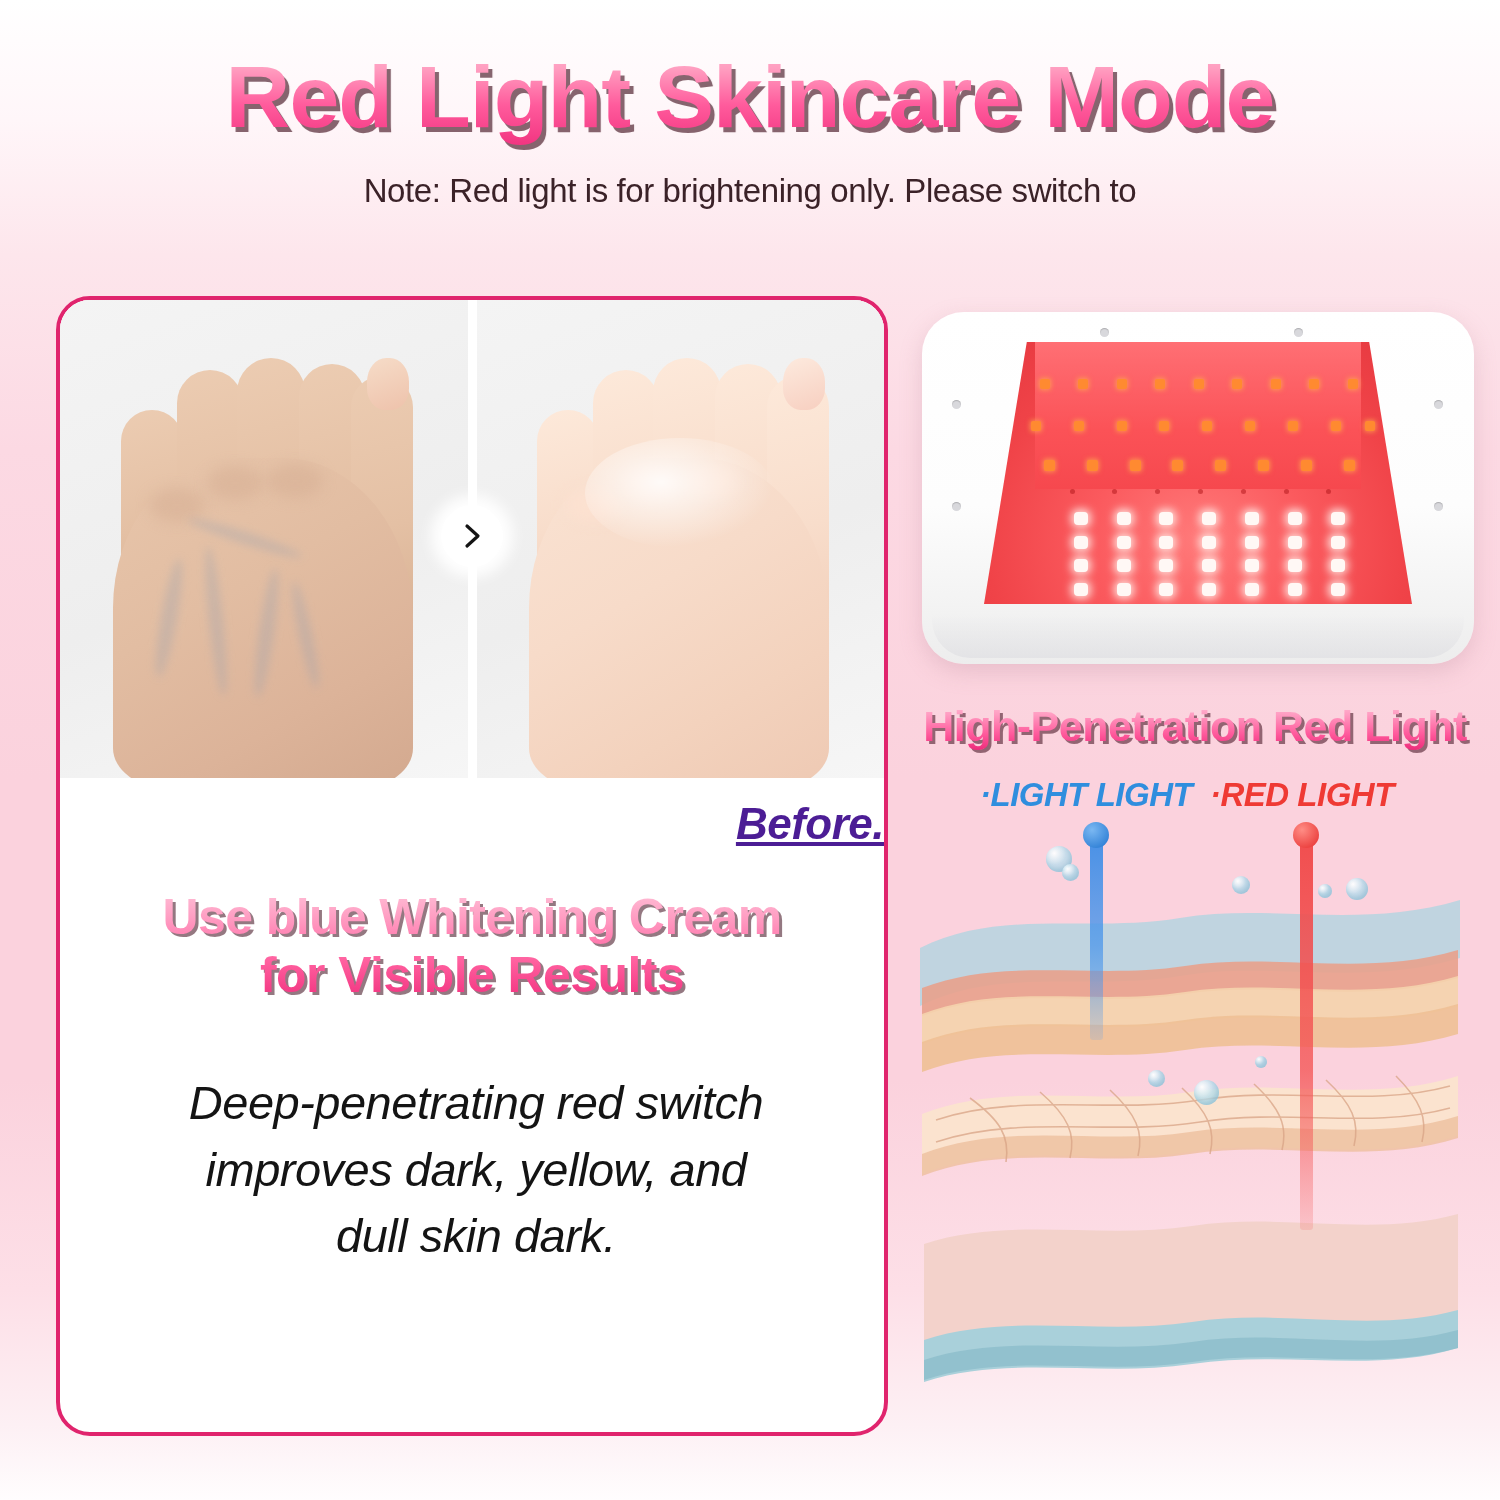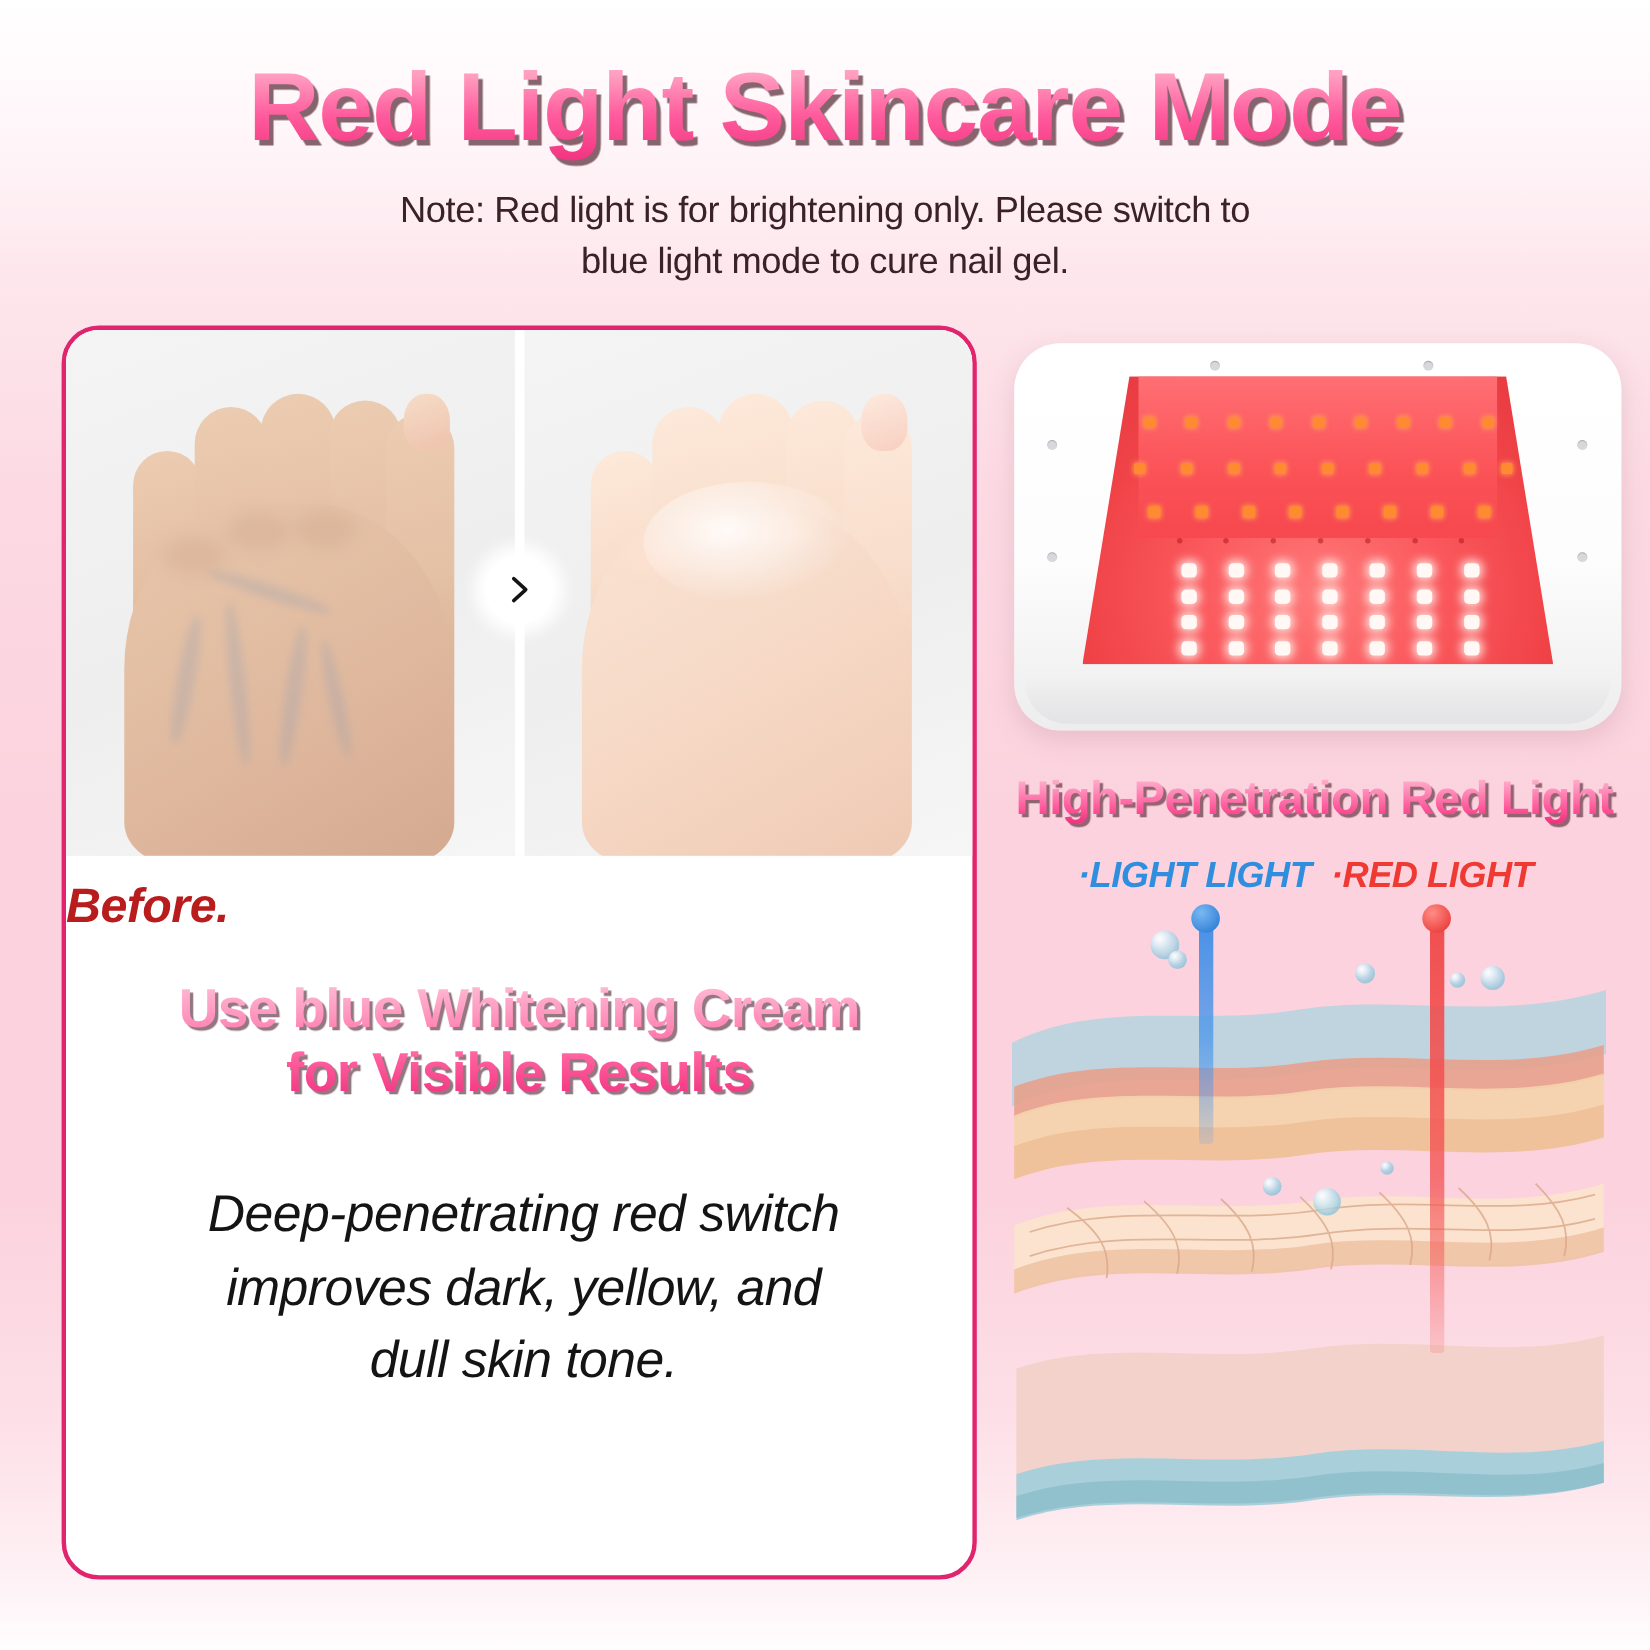--- a/index.html
+++ b/index.html
@@ -85,23 +85,23 @@
     width:62px;height:62px;border-radius:50%;background:#fff;
     display:flex;align-items:center;justify-content:center;z-index:5;
     box-shadow:0 0 14px 10px rgba(255,255,255,.95);
   }
   .chevron-badge svg{display:block;}
 
   .ba-labels{
     position:absolute;left:0;top:478px;width:100%;height:92px;display:flex;
   }
   .ba-label{
-    flex:1;text-align:left;font-size:44px;font-style:italic;font-weight:bold;
-    color:#b91c1c;font-family:"Liberation Sans", sans-serif;
-    line-height:92px;letter-spacing:-0.5px;
+    flex:1;text-align:right;font-size:44px;font-style:italic;font-weight:bold;
+    color:#4c1d95;font-family:"Liberation Sans", sans-serif;
+    line-height:92px;letter-spacing:-0.5px;text-decoration:underline;
   }
 
   .pink-head{
     position:absolute;left:0;width:100%;text-align:center;
     font-size:50px;font-weight:bold;line-height:1.16;
     font-family:"Liberation Sans", sans-serif;letter-spacing:-0.6px;
     background:linear-gradient(to bottom,#ffc2d8 0%,#ff9ec3 25%,#ff5d9d 65%,#ef2e7c 100%);
     -webkit-background-clip:text;background-clip:text;color:transparent;
     -webkit-text-fill-color:transparent;
     filter:drop-shadow(3px 3px 0 rgba(60,10,25,.55));
@@ -185,21 +185,20 @@
     box-shadow:inset -2px -3px 5px rgba(120,180,205,.5);}
 </style>
 </head>
 <body>
 
 <div id="poster">
 
   <div class="title">Red Light Skincare Mode</div>
   <div class="note">
     <span>Note: Red light is for brightening only. Please switch to</span><br>
-    <span>blue light mode to cure nail gel.</span>
   </div>
 
   <div class="card">
 
     <div class="ba-row">
 
       <div class="ba-cell left">
         <div class="photo-bg"></div>
         <div class="hand before">
           <div class="finger" style="left:22px;top:92px;width:62px;height:190px;"></div>
@@ -249,21 +248,21 @@
     </div>
 
     <div class="pink-head" id="headline1">
       <span>Use blue Whitening Cream</span><br>
       <span>for Visible Results</span>
     </div>
 
     <div class="body-copy">
       <span>Deep-penetrating red switch</span><br>
       <span>improves dark, yellow, and</span><br>
-      <span>dull skin tone.</span>
+      <span>dull skin dark.</span>
     </div>
 
   </div>
 
   <div class="device">
     <div class="device-shell"></div>
     <div class="device-cavity">
       <div class="cavity-back"></div>
       <div class="led-grid">
         <div class="led amber" style="left:13%;top:14%;width:10px;height:10px;"></div>

